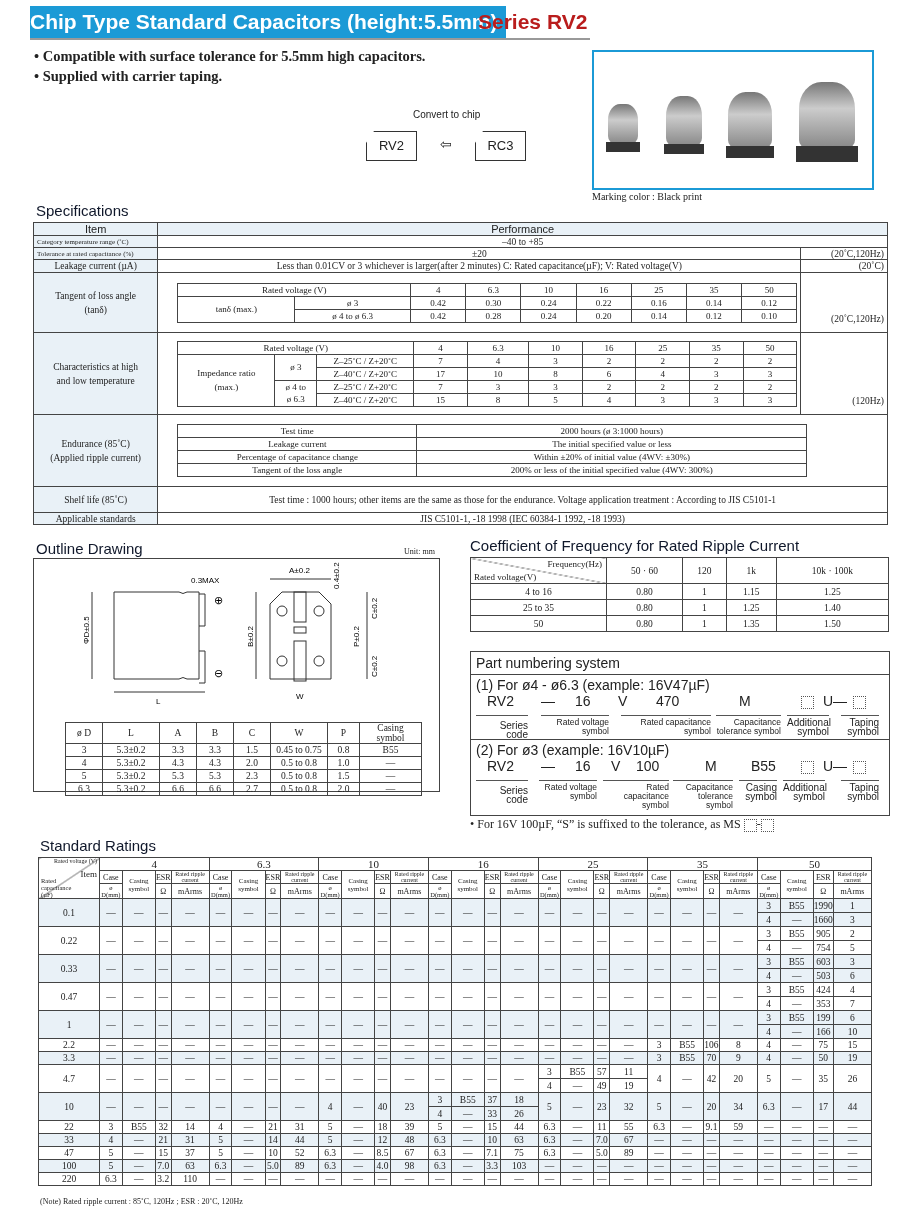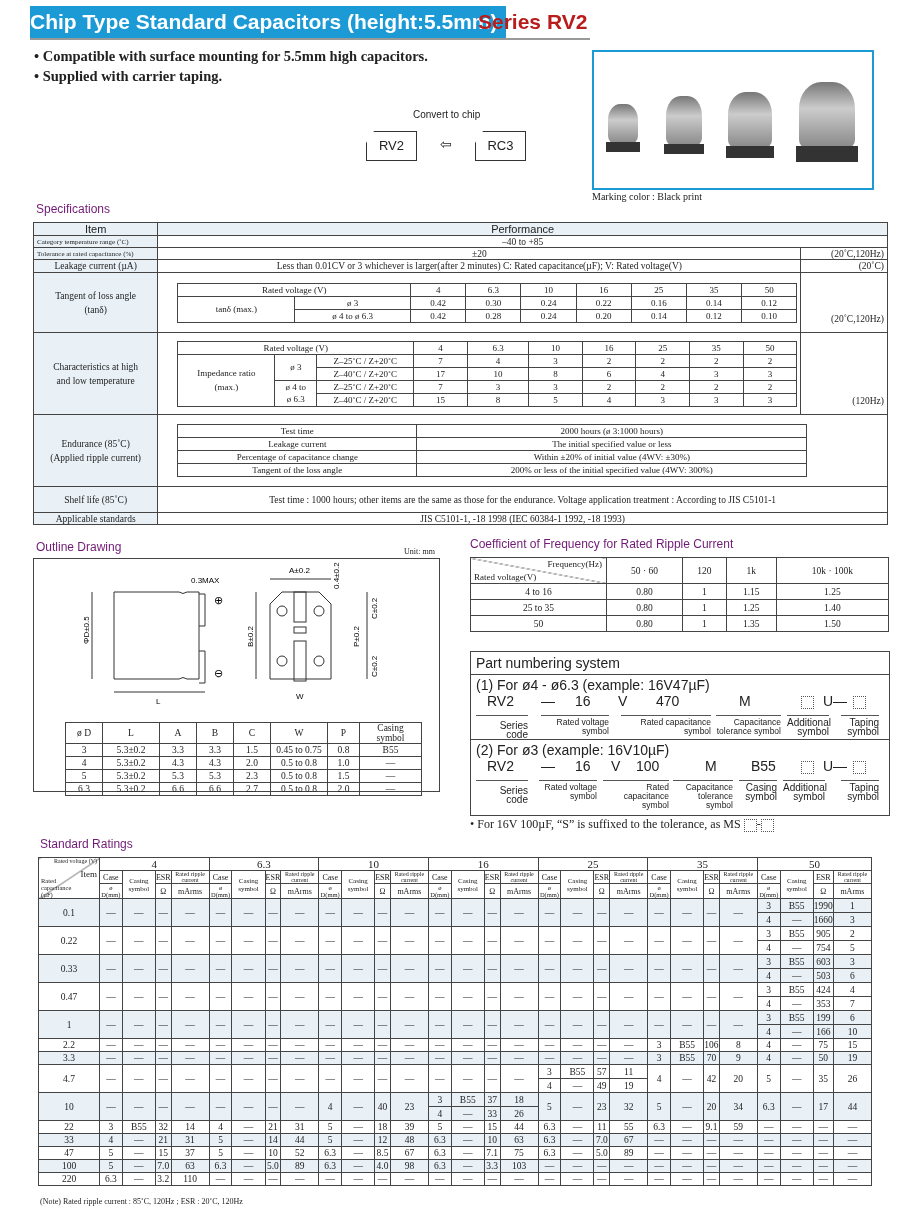--- a/index.html
+++ b/index.html
@@ -11,21 +11,21 @@
   .topline{left:30px;top:38px;width:560px;height:2px;background:#999;}
   .bullets{left:34px;top:46px;font-weight:bold;font-size:14.5px;line-height:20px;}
   .convert-label{left:413px;top:109px;font-size:10px;}
   .chipbox{top:131px;height:28px;border:1px solid #333;font-family:"Liberation Sans",sans-serif;font-size:13px;line-height:28px;text-align:center;background:#fff;}
   .chipbox:before{content:"";position:absolute;left:-1px;top:-1px;width:0;height:0;border-top:12px solid #fff;border-right:8px solid transparent;}
   .arrow{left:440px;top:136px;font-size:14px;}
   .photo{left:592px;top:50px;width:278px;height:136px;border:2px solid #1b9ad6;background:#fff;}
   .cap{position:absolute;background:linear-gradient(#777,#ccc 40%,#888);border-radius:40% 40% 8px 8px;}
   .capbase{position:absolute;background:#333;height:10px;}
   .marking{left:592px;top:191px;font-size:10px;}
-  .section-title{font-family:"Liberation Sans",sans-serif;font-size:12px;color:#701a75;}
+  .section-title{font-family:"Liberation Sans",sans-serif;font-size:15px;color:#0f172a;}
   table{border-collapse:collapse;}
   .spec{left:33px;top:222px;width:855px;font-size:9.5px;}
   .spec td{border:1px solid #444;padding:0 3px;vertical-align:middle;}
   .spec .it{background:#e9f1f7;text-align:center;width:118px;}
   .inner td{border:1px solid #444;padding:0 3px;text-align:center;height:12px;font-size:9px;}
   .outline-box{left:33px;top:558px;width:405px;height:232px;border:1px solid #444;}
   .out-tbl{left:65px;top:722px;font-size:9.5px;}
   .out-tbl td{border:1px solid #444;text-align:center;padding:0 3px;height:12px;}
   .freq{left:470px;top:557px;width:419px;font-size:9.5px;}
   .freq td{border:1px solid #444;text-align:center;height:13px;}
@@ -47,21 +47,21 @@
   .footnote{left:40px;top:1197px;font-size:8px;}
 </style>
 </head>
 <body>
 
 <div class="abs banner"><span>Chip Type Standard Capacitors (height:5.5mm)</span></div>
 <div class="abs series">Series RV2</div>
 <div class="abs topline"></div>
 
 <div class="abs bullets">
-  <div>• Compatible with surface mounting for 5.5mm high capacitors.</div>
+  <div>• Compatible with surface tolerance for 5.5mm high capacitors.</div>
   <div>• Supplied with carrier taping.</div>
 </div>
 
 <div class="abs convert-label sans">Convert to chip</div>
 <div class="abs chipbox" style="left:366px;width:49px;"><span>RV2</span></div>
 <div class="abs arrow">⇦</div>
 <div class="abs chipbox" style="left:475px;width:49px;"><span>RC3</span></div>
 
 <div class="abs photo">
   <div class="cap" style="left:14px;top:52px;width:30px;height:40px;"></div>

